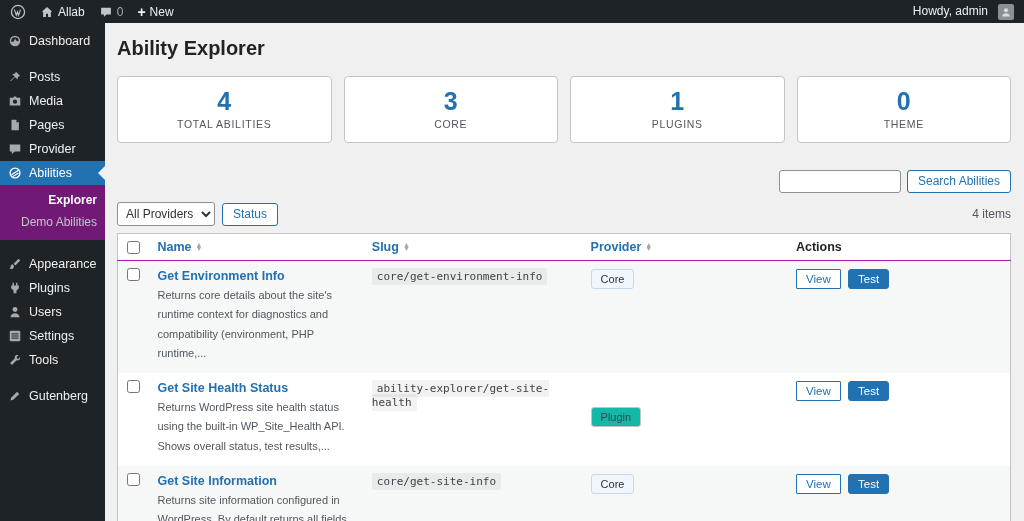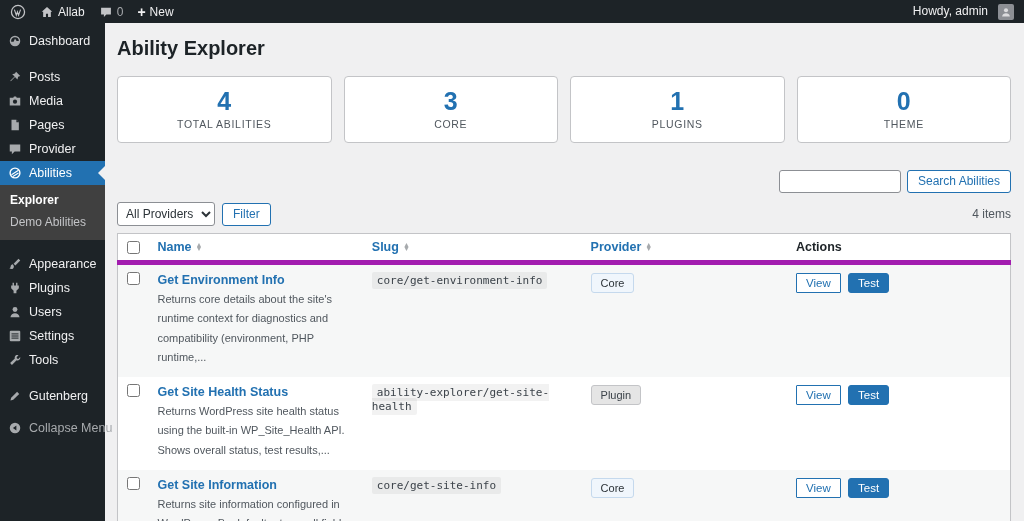--- a/index.html
+++ b/index.html
@@ -36,21 +36,21 @@
     padding: 5px 8px; cursor: pointer; color: #f0f0f1; position: relative;
     white-space: nowrap;
   }
   .menu-item .mi-icon { color: #a7aaad; display: inline-flex; flex: 0 0 14px; }
   .menu-item.active { background: #2271b1; color: #fff; }
   .menu-item.active .mi-icon { color: #fff; }
   .menu-item.active::after {
     content: ""; position: absolute; right: 0; top: 50%; margin-top: -7px;
     border: 7px solid transparent; border-right-color: #f0f0f1;
   }
-  .submenu { background: #404040; padding: 4px 0 7px 0; }
+  .submenu { background: #701a75; padding: 4px 0 7px 0; text-align: right; }
   .submenu-item { padding: 4px 8px 4px 10px; color: #c3c4c7; font-size: 12px; cursor: pointer; }
   .submenu-item.current { color: #fff; font-weight: bold; }
   .menu-sep { height: 12px; }
   .collapse-item { color: #a7aaad; }
   .collapse-item .mi-icon { color: #a7aaad; }
   
   .main { flex: 1; padding: 12px 13px 0 12px; overflow: hidden; }
   h1.page-title { font-size: 20px; font-weight: 600; color: #1d2327; margin: 2px 0 16px 0; }
   .stats { display: flex; gap: 12px; }
   .stat-card {
@@ -75,40 +75,40 @@
     height: 24px; border: 1px solid #8c8f94; border-radius: 3px; background: #fff;
     font-size: 12px; padding: 0 4px; color: #2c3338; font-family: "Liberation Sans", sans-serif;
   }
   .items-count { color: #50575e; font-size: 12px; }
   
   table.abilities {
     width: 100%; border-collapse: collapse; background: #fff;
     border: 1px solid #c3c4c7; margin-top: 7px; box-shadow: 0 1px 1px rgba(0,0,0,.04);
   }
   th, td { text-align: left; vertical-align: top; }
-  thead th, tfoot th { padding: 6px 10px; font-size: 12.5px; border-bottom: 5px solid #a21caf; text-decoration: underline; }
+  thead th, tfoot th { padding: 6px 10px; font-size: 12.5px; border-bottom: 1px solid #a21caf; text-decoration: underline; }
   th.sortable { color: #2271b1; cursor: pointer; }
   th .th-inner { display: inline-flex; align-items: center; gap: 4px; font-weight: bold; }
   .sort-arrows { display: inline-flex; flex-direction: column; line-height: 0.55; font-size: 7px; color: #a7aaad; }
   .col-cb { width: 30px; }
   .col-name { width: 24%; }
   .col-slug { width: 24.5%; }
   .col-provider { width: 23%; }
   tbody tr.alt { background: #f6f7f7; }
   tbody td { padding: 8px 10px 10px 10px; font-size: 12px; }
   td.cb-cell, th.cb-cell { padding: 7px 0 0 9px; }
   .ability-name { color: #2271b1; font-weight: bold; font-size: 12.5px; text-decoration: none; display: inline-block; margin-bottom: 3px; cursor: pointer; }
   .ability-desc { color: #50575e; font-size: 11px; line-height: 1.75; max-width: 265px; }
   .slug-chip {
     font-family: "DejaVu Sans Mono", monospace; font-size: 11px; color: #3c434a;
     background: rgba(0,0,0,0.05); padding: 2px 5px; border-radius: 2px;
   }
   .badge { display: inline-block; font-size: 11px; padding: 3px 9px; border-radius: 3px; border: 1px solid; }
   .badge-core { background: #f0f6fc; border-color: #c5d9ed; color: #2c3338; }
-  .badge-plugin { background: #e5e5e5; border-color: #c3c4c7; color: #3c434a; }
+  .badge-plugin { background: #14b8a6; border-color: #c3c4c7; color: #3c434a; margin-top: 26px; }
   .actions-cell { white-space: nowrap; }
   .btn-view {
     background: #fff; color: #2271b1; border: 1px solid #2271b1; border-radius: 1px;
     font-size: 11.5px; padding: 3px 9px; cursor: pointer; font-family: "Liberation Sans", sans-serif;
   }
   .btn-test {
     background: #2271b1; color: #fff; border: 1px solid #2271b1; border-radius: 3px;
     font-size: 11.5px; padding: 3px 9px; margin-left: 4px; cursor: pointer; font-family: "Liberation Sans", sans-serif; text-align: right;
   }
   input[type="checkbox"] { width: 13px; height: 13px; cursor: pointer; }
@@ -263,29 +263,20 @@
     <div class="menu-sep"></div>
     <div class="menu-item">
       <span class="mi-icon">
           <svg width="14" height="14" viewBox="0 0 20 20" fill="currentColor">
             <path d="M3.5 16.5l1-4 8.5-8.5 3 3-8.5 8.5z"></path>
           </svg>
         </span>
       <span>Gutenberg</span>
     </div>
     <div class="menu-sep" style="height:8px"></div>
-    <div class="menu-item collapse-item">
-      <span class="mi-icon">
-          <svg width="14" height="14" viewBox="0 0 20 20" fill="currentColor">
-            <circle cx="10" cy="10" r="7.5"></circle>
-            <path d="M12 6.5L7 10l5 3.5z" fill="#1d2327"></path>
-          </svg>
-        </span>
-      <span>Collapse Menu</span>
-    </div>
   </nav>
 
   <main class="main">
     <h1 class="page-title">Ability Explorer</h1>
 
     <div class="stats">
       <div class="stat-card">
         <div class="stat-value">4</div>
         <div class="stat-label">Total Abilities</div>
       </div>
@@ -306,21 +297,21 @@
     <div class="search-row">
       <input class="search-input" type="text" value="" style="">
       <button class="btn-secondary">Search Abilities</button>
     </div>
 
     <div class="filter-row">
       <div class="filter-left">
         <select class="provider-select">
           <option>All Providers</option>
         </select>
-        <button class="btn-secondary">Filter</button>
+        <button class="btn-secondary">Status</button>
       </div>
       <span class="items-count">4 items</span>
     </div>
 
     <table class="abilities">
       <thead>
         <tr>
           <th class="cb-cell col-cb"><input type="checkbox" style=""></th>
           <th class="sortable col-name"><span class="th-inner">
                 <span>Name</span>

